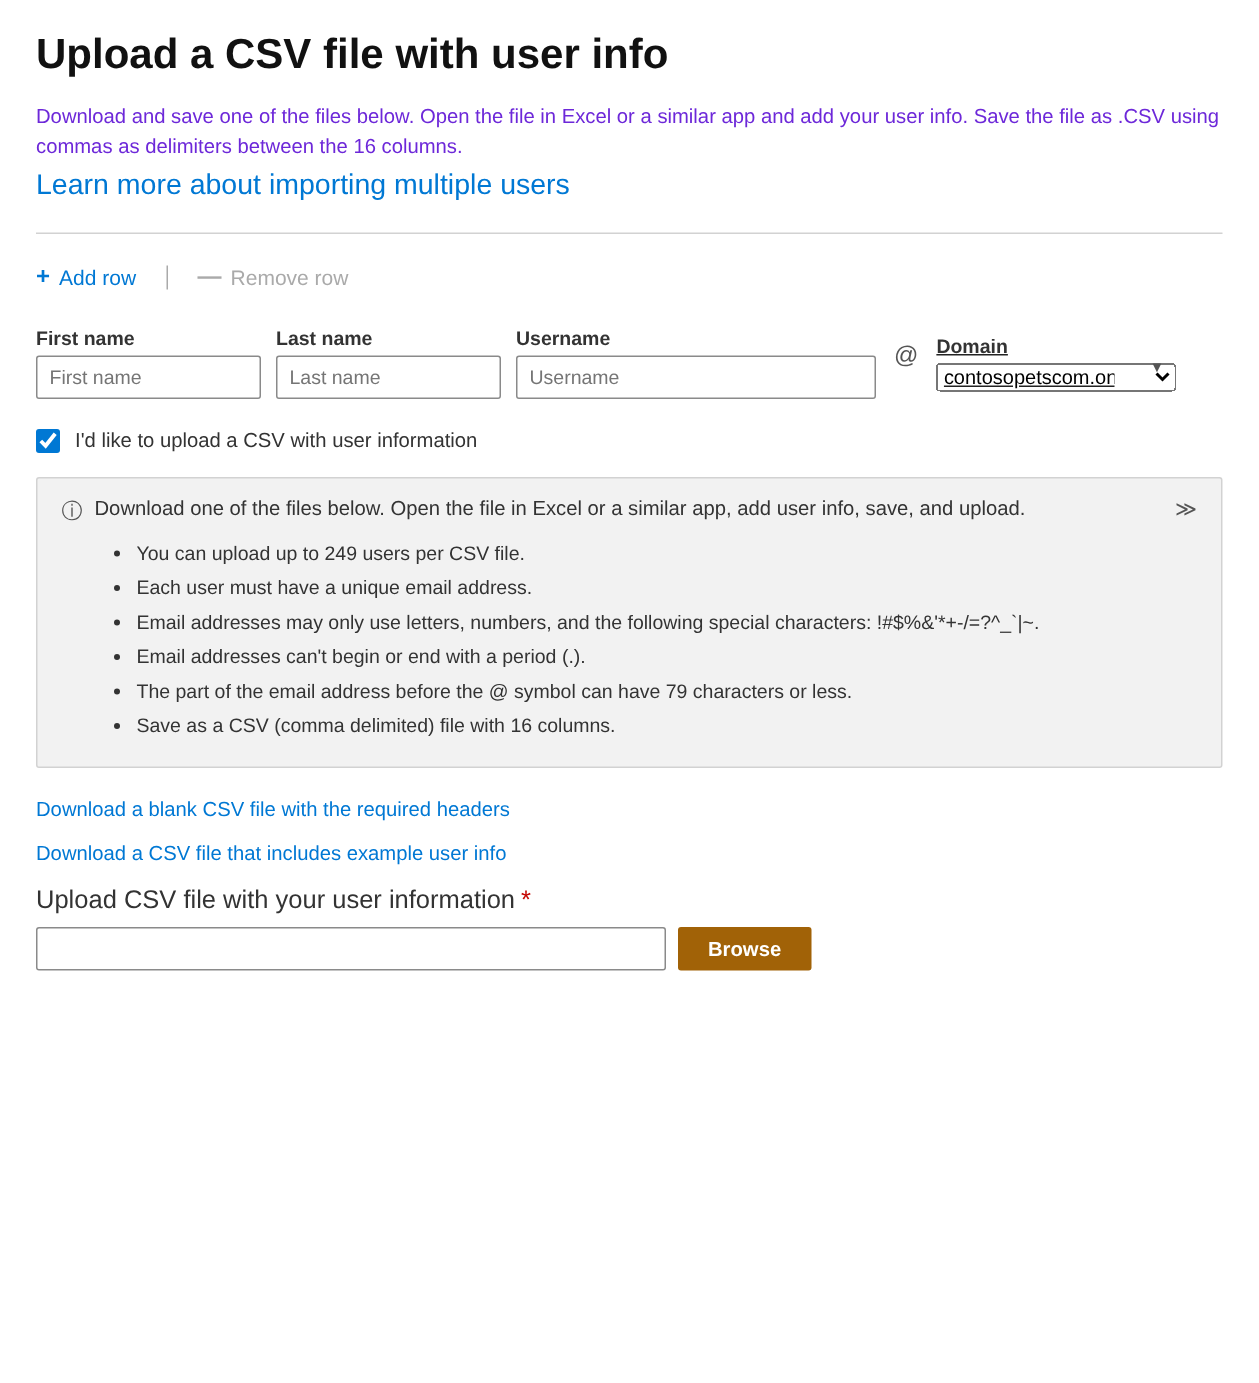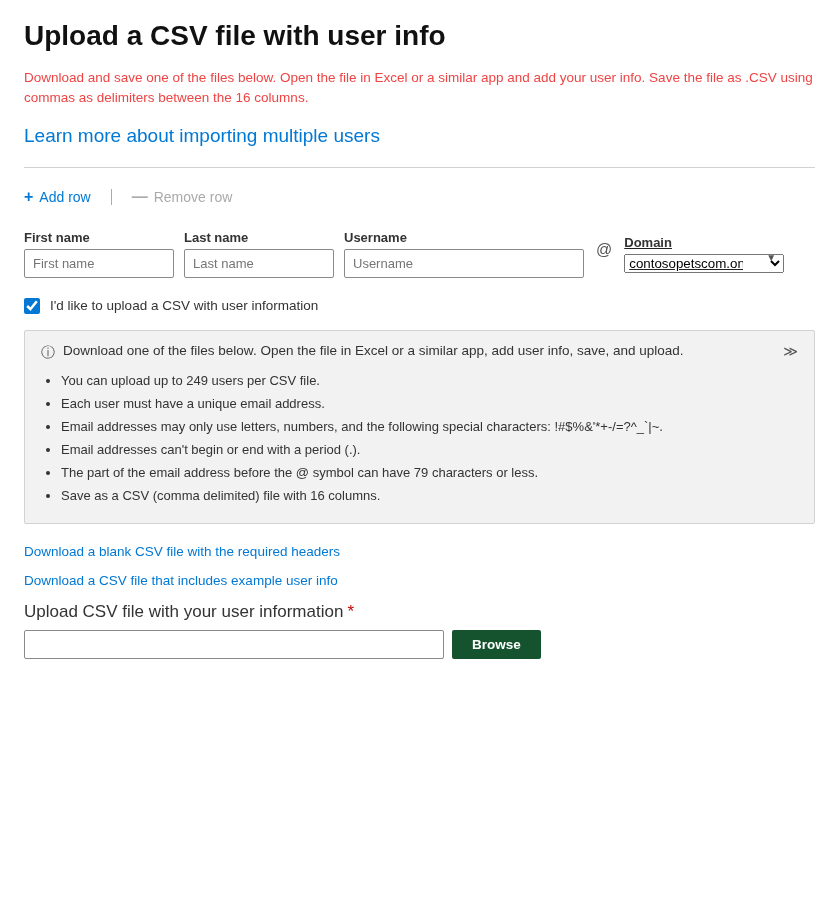--- a/index.html
+++ b/index.html
@@ -17,23 +17,23 @@
       padding: 20px 24px;
     }
     h1 {
       font-size: 28px;
       font-weight: 600;
       margin-bottom: 16px;
       color: #111;
     }
     .description {
       font-size: 13.5px;
-      color: #ef4444;
+      color: #6d28d9;
       line-height: 1.5;
-      margin-bottom: 16px;
+      margin-bottom: 4px;
     }
     .learn-more-link {
       color: #0078d4;
       text-decoration: none;
       font-size: 19px;
     }
     .divider {
       border: none;
       border-top: 1px solid #d2d2d2;
       margin: 20px 0;
@@ -184,20 +184,21 @@
     }
     .info-box ul {
       list-style: disc;
       padding-left: 20px;
     }
     .info-box ul li {
       font-size: 13px;
       color: #333;
       margin-bottom: 5px;
       line-height: 1.4;
+      margin-left: 30px;
     }
     .download-link {
       display: block;
       color: #0078d4;
       text-decoration: none;
       font-size: 13.5px;
       margin-bottom: 14px;
     }
     .upload-section {
       margin-top: 8px;
@@ -222,21 +223,21 @@
       border: 1px solid #8a8a8a;
       border-radius: 2px;
       padding: 6px 8px;
       font-size: 13px;
       color: #555;
       background: #fff;
       outline: none;
       max-width: 420px;
     }
     .browse-btn {
-      background: #14532d;
+      background: #a16207;
       color: #fff;
       border: none;
       border-radius: 2px;
       padding: 7px 20px;
       font-size: 13.5px;
       font-weight: 600;
       cursor: pointer;
       text-align: right;
     }
   </style>

